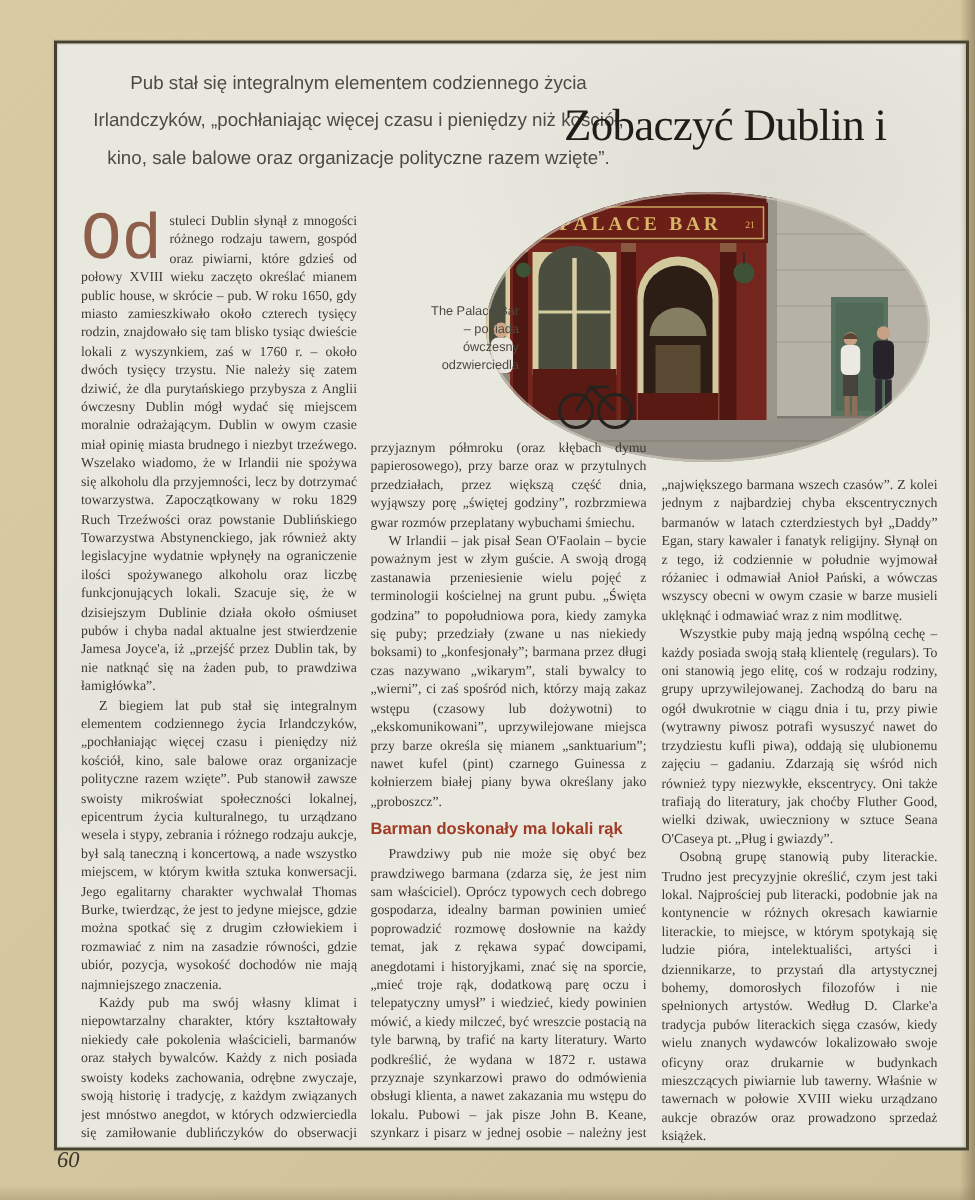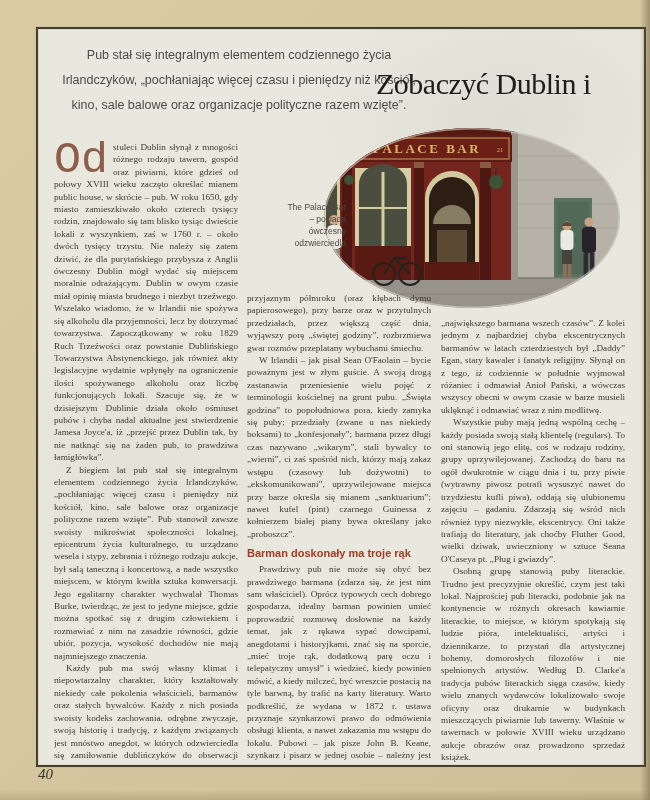--- a/index.html
+++ b/index.html
@@ -176,28 +176,28 @@
 
   <div class="col col1">
     <p><span class="dropcap">Od</span><span>stuleci Dublin słynął z mnogości różnego rodzaju tawern, gospód oraz piwiarni, które gdzieś od połowy XVIII wieku zaczęto określać mianem public house, w skrócie – pub. W roku 1650, gdy miasto zamieszkiwało około czterech tysięcy rodzin, znajdowało się tam blisko tysiąc dwieście lokali z wyszynkiem, zaś w 1760 r. – około dwóch tysięcy trzystu. Nie należy się zatem dziwić, że dla purytańskiego przybysza z Anglii ówczesny Dublin mógł wydać się miejscem moralnie odrażającym. Dublin w owym czasie miał opinię miasta brudnego i niezbyt trzeźwego. Wszelako wiadomo, że w Irlandii nie spożywa się alkoholu dla przyjemności, lecz by dotrzymać towarzystwa. Zapoczątkowany w roku 1829 Ruch Trzeźwości oraz powstanie Dublińskiego Towarzystwa Abstynenckiego, jak również akty legislacyjne wydatnie wpłynęły na ograniczenie ilości spożywanego alkoholu oraz liczbę funkcjonujących lokali. Szacuje się, że w dzisiejszym Dublinie działa około ośmiuset pubów i chyba nadal aktualne jest stwierdzenie Jamesa Joyce'a, iż „przejść przez Dublin tak, by nie natknąć się na żaden pub, to prawdziwa łamigłówka”.</span></p>
     <p class="ind">Z biegiem lat pub stał się integralnym elementem codziennego życia Irlandczyków, „pochłaniając więcej czasu i pieniędzy niż kościół, kino, sale balowe oraz organizacje polityczne razem wzięte”. Pub stanowił zawsze swoisty mikroświat społeczności lokalnej, epicentrum życia kulturalnego, tu urządzano wesela i stypy, zebrania i różnego rodzaju aukcje, był salą taneczną i koncertową, a nade wszystko miejscem, w którym kwitła sztuka konwersacji. Jego egalitarny charakter wychwalał Thomas Burke, twierdząc, że jest to jedyne miejsce, gdzie można spotkać się z drugim człowiekiem i rozmawiać z nim na zasadzie równości, gdzie ubiór, pozycja, wysokość dochodów nie mają najmniejszego znaczenia.</p>
     <p class="ind">Każdy pub ma swój własny klimat i niepowtarzalny charakter, który kształtowały niekiedy całe pokolenia właścicieli, barmanów oraz stałych bywalców. Każdy z nich posiada swoisty kodeks zachowania, odrębne zwyczaje, swoją historię i tradycję, z każdym związanych jest mnóstwo anegdot, w których odzwierciedla się zamiłowanie dublińczyków do obserwacji ludzkich charakterów, ich przywar i antypatii, a także niemała skłonność do przesady. Oko przechodnia przyciąga jaskrawy na ogół kolor fasady budynku oraz starannie wykonany napis – nazwa lokalu – najczęściej nazwisko właściciela. Wewnątrz, w</p>
   </div>
 
   <div class="col col2">
     <p>przyjaznym półmroku (oraz kłębach dymu papierosowego), przy barze oraz w przytulnych przedziałach, przez większą część dnia, wyjąwszy porę „świętej godziny”, rozbrzmiewa gwar rozmów przeplatany wybuchami śmiechu.</p>
     <p class="ind">W Irlandii – jak pisał Sean O'Faolain – bycie poważnym jest w złym guście. A swoją drogą zastanawia przeniesienie wielu pojęć z terminologii kościelnej na grunt pubu. „Święta godzina” to popołudniowa pora, kiedy zamyka się puby; przedziały (zwane u nas niekiedy boksami) to „konfesjonały”; barmana przez długi czas nazywano „wikarym”, stali bywalcy to „wierni”, ci zaś spośród nich, którzy mają zakaz wstępu (czasowy lub dożywotni) to „ekskomunikowani”, uprzywilejowane miejsca przy barze określa się mianem „sanktuarium”; nawet kufel (pint) czarnego Guinessa z kołnierzem białej piany bywa określany jako „proboszcz”.</p>
-    <h3 class="subhead">Barman doskonały ma troje rąk</h3>
+    <h3 class="subhead">Barman doskonały ma lokali rąk</h3>
     <p class="ind">Prawdziwy pub nie może się obyć bez prawdziwego barmana (zdarza się, że jest nim sam właściciel). Oprócz typowych cech dobrego gospodarza, idealny barman powinien umieć poprowadzić rozmowę dosłownie na każdy temat, jak z rękawa sypać dowcipami, anegdotami i historyjkami, znać się na sporcie, „mieć troje rąk, dodatkową parę oczu i telepatyczny umysł” i wiedzieć, kiedy powinien mówić, a kiedy milczeć, być wreszcie postacią na tyle barwną, by trafić na karty literatury. Warto podkreślić, że wydana w 1872 r. ustawa przyznaje szynkarzowi prawo do odmówienia obsługi klienta, a nawet zakazania mu wstępu do lokalu. Pubowi – jak pisze John B. Keane, szynkarz i pisarz w jednej osobie – należny jest szacunek, jaki przysługuje każdemu domowi. Za przykład takiego barmana doskonałego może uchodzić Paddy O'Brien, który przez blisko trzydzieści pięć lat rządził niepodzielnie za barem u McDaida. Anthony Cronin określił go mianem</p>
   </div>
 
   <div class="col col3">
     <p>„największego barmana wszech czasów”. Z kolei jednym z najbardziej chyba ekscentrycznych barmanów w latach czterdziestych był „Daddy” Egan, stary kawaler i fanatyk religijny. Słynął on z tego, iż codziennie w południe wyjmował różaniec i odmawiał Anioł Pański, a wówczas wszyscy obecni w owym czasie w barze musieli uklęknąć i odmawiać wraz z nim modlitwę.</p>
     <p class="ind">Wszystkie puby mają jedną wspólną cechę – każdy posiada swoją stałą klientelę (regulars). To oni stanowią jego elitę, coś w rodzaju rodziny, grupy uprzywilejowanej. Zachodzą do baru na ogół dwukrotnie w ciągu dnia i tu, przy piwie (wytrawny piwosz potrafi wysuszyć nawet do trzydziestu kufli piwa), oddają się ulubionemu zajęciu – gadaniu. Zdarzają się wśród nich również typy niezwykłe, ekscentrycy. Oni także trafiają do literatury, jak choćby Fluther Good, wielki dziwak, uwieczniony w sztuce Seana O'Caseya pt. „Pług i gwiazdy”.</p>
     <p class="ind">Osobną grupę stanowią puby literackie. Trudno jest precyzyjnie określić, czym jest taki lokal. Najprościej pub literacki, podobnie jak na kontynencie w różnych okresach kawiarnie literackie, to miejsce, w którym spotykają się ludzie pióra, intelektualiści, artyści i dziennikarze, to przystań dla artystycznej bohemy, domorosłych filozofów i nie spełnionych artystów. Według D. Clarke'a tradycja pubów literackich sięga czasów, kiedy wielu znanych wydawców lokalizowało swoje oficyny oraz drukarnie w budynkach mieszczących piwiarnie lub tawerny. Właśnie w tawernach w połowie XVIII wieku urządzano aukcje obrazów oraz prowadzono sprzedaż książek.</p>
 
   </div>
 
 </div>
 
-<div class="page-num">40</div>
+<div class="page-num">60</div>
 <div class="spine-shadow"></div>
 <div class="bottom-edge"></div>
 
 </body></html>

